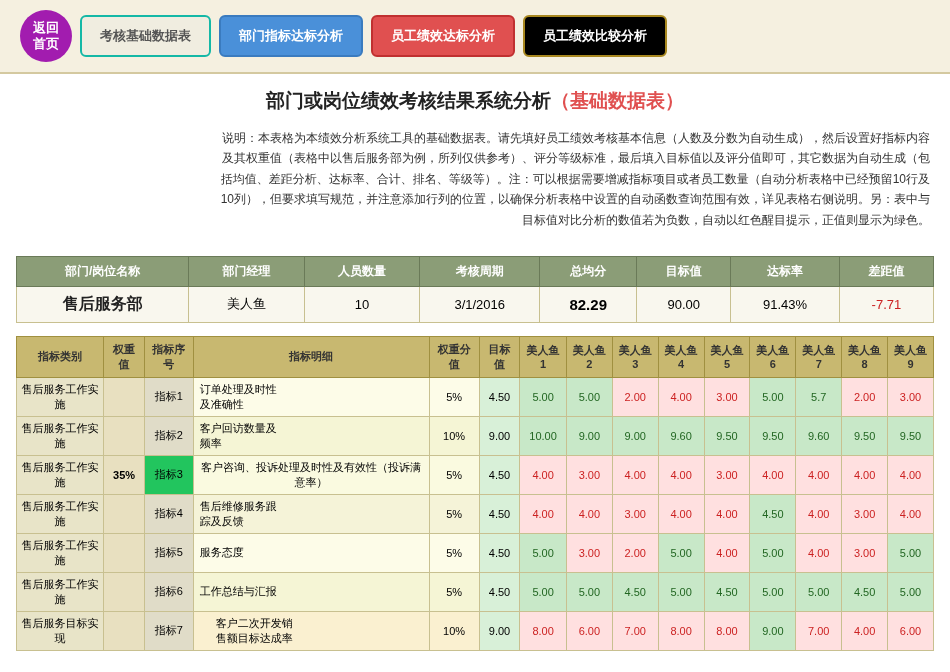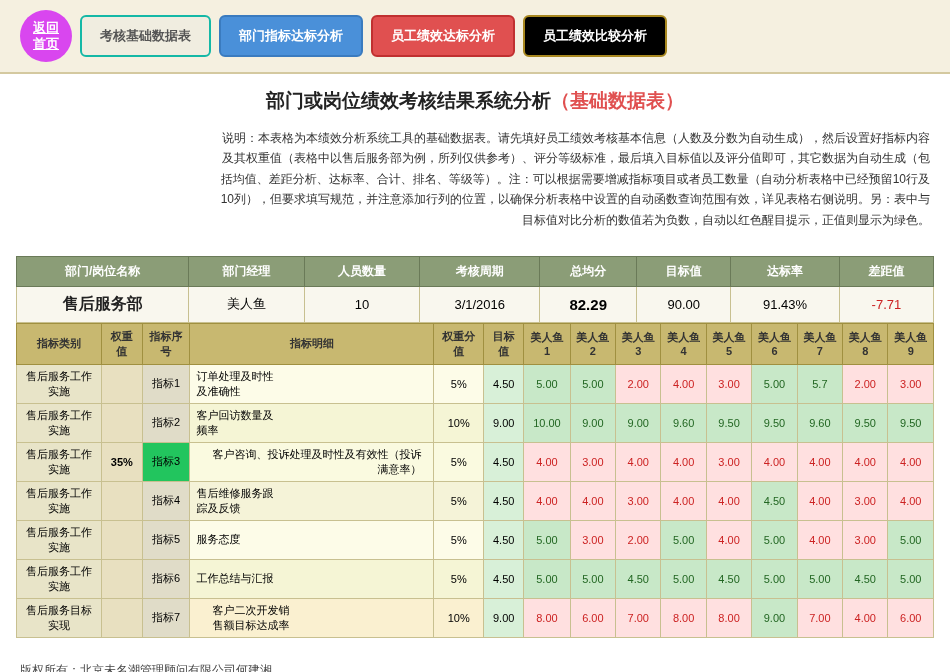--- a/index.html
+++ b/index.html
@@ -16,35 +16,34 @@
     .nav-bar {
       background: #f5f0e0;
       padding: 10px 20px;
       display: flex;
       align-items: center;
       gap: 8px;
       border-bottom: 2px solid #d4c9a0;
     }
 
     .nav-home-btn {
-      background: #d946ef;
+      background: #a21caf;
       color: #fff;
       border: none;
       border-radius: 50%;
       width: 52px;
       height: 52px;
       font-size: 13px;
       font-weight: bold;
       cursor: pointer;
       display: flex;
       align-items: center;
       justify-content: center;
       text-align: center;
       line-height: 1.2;
-      text-decoration: underline;
     }
 
     .nav-btn {
       border: 2px solid #14b8a6;
       border-radius: 6px;
       padding: 10px 18px;
       font-size: 13px;
       font-weight: bold;
       cursor: pointer;
       background: #f0ede0;
@@ -97,21 +96,21 @@
 
     
     .table-area {
       padding: 0 16px 10px;
     }
 
     
     .summary-table {
       width: 100%;
       border-collapse: collapse;
-      margin-bottom: 0;
+      margin-bottom: 13px;
     }
 
     .summary-table th {
       background: #8b9d77;
       color: #fff;
       font-size: 12px;
       font-weight: bold;
       padding: 6px 8px;
       text-align: center;
       border: 1px solid #6a7a58;
@@ -281,21 +280,21 @@
           <td style="background: rgb(200, 232, 200); color: rgb(34, 102, 34);">9.50</td>
           <td style="background: rgb(200, 232, 200); color: rgb(34, 102, 34);">9.50</td>
           <td style="background: rgb(200, 232, 200); color: rgb(34, 102, 34);">9.60</td>
           <td style="background: rgb(200, 232, 200); color: rgb(34, 102, 34);">9.50</td>
           <td style="background: rgb(200, 232, 200); color: rgb(34, 102, 34);">9.50</td>
         </tr>
         <tr style="background: rgb(250, 250, 224);">
           <td style="background: rgb(232, 228, 200); font-size: 11px;">售后服务工作实施</td>
           <td style="background: rgb(232, 224, 192); font-weight: bold;">35%</td>
           <td style="background: #22c55e;">指标3</td>
-          <td style="text-align: right; padding: 4px 12px; white-space: pre-line; margin-left: 32px;">客户咨询、投诉处理及时性及有效性（投诉满意率）</td>
+          <td style="text-align: center; padding: 4px 4px; white-space: pre-line; margin-left: 32px;">客户咨询、投诉处理及时性及有效性（投诉满意率）</td>
           <td>5%</td>
           <td style="background: rgb(216, 240, 216);">4.50</td>
           <td style="background: rgb(255, 224, 224); color: rgb(204, 34, 34);">4.00</td>
           <td style="background: rgb(255, 224, 224); color: rgb(204, 34, 34);">3.00</td>
           <td style="background: rgb(255, 224, 224); color: rgb(204, 34, 34);">4.00</td>
           <td style="background: rgb(255, 224, 224); color: rgb(204, 34, 34);">4.00</td>
           <td style="background: rgb(255, 224, 224); color: rgb(204, 34, 34);">3.00</td>
           <td style="background: rgb(255, 224, 224); color: rgb(204, 34, 34);">4.00</td>
           <td style="background: rgb(255, 224, 224); color: rgb(204, 34, 34);">4.00</td>
           <td style="background: rgb(255, 224, 224); color: rgb(204, 34, 34);">4.00</td>

